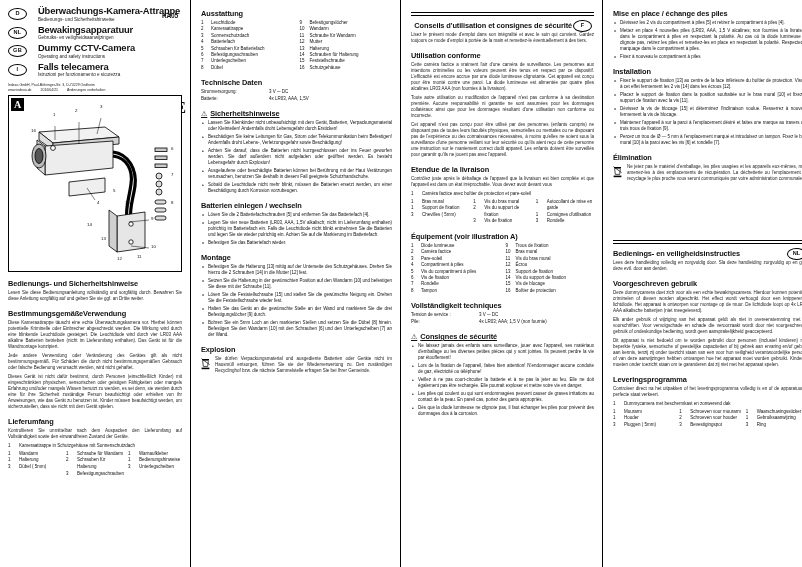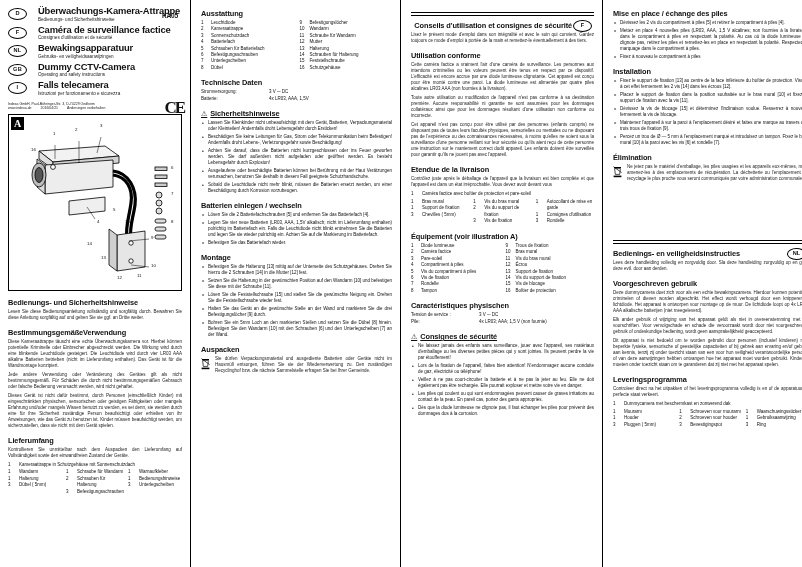--- a/index.html
+++ b/index.html
@@ -79,27 +79,20 @@
       <div class="art-no">KA05</div>
 
       <div class="lang-row">
         <div class="lang-badge">D</div>
         <div class="lang-txt">
           <div class="lang-title">Überwachungs-Kamera-Attrappe</div>
           <div class="lang-sub">Bedienungs- und Sicherheitshinweise</div>
         </div>
       </div>
 
-      <div class="lang-row">
-        <div class="lang-badge">F</div>
-        <div class="lang-txt">
-          <div class="lang-title">Caméra de surveillance factice</div>
-          <div class="lang-sub">Consignes d'utilisation et de sécurité</div>
-        </div>
-      </div>
 
       <div class="lang-row">
         <div class="lang-badge">NL</div>
         <div class="lang-txt">
           <div class="lang-title">Bewakingsapparatuur</div>
           <div class="lang-sub">Gebruiks- en veiligheidsaanwijzingen</div>
         </div>
       </div>
 
       <div class="lang-row">
@@ -365,21 +358,21 @@
 
     <h2 class="sec">Montage</h2>
     <ul class="bul circ">
       <li>Befestigen Sie die Halterung [13] mittig auf der Unterseite des Schutzgehäuses. Drehen Sie hierzu die 2 Schrauben [14] in die Mutter [12] fest.</li>
       <li>Setzen Sie die Halterung in der gewünschten Position auf den Wandarm [10] und befestigen Sie diese mit der Schraube [11].</li>
       <li>Lösen Sie die Feststellschraube [15] und stellen Sie die gewünschte Neigung ein. Drehen Sie die Feststellschraube wieder fest.</li>
       <li>Halten Sie das Gerät an die gewünschte Stelle an der Wand und markieren Sie die drei Befestigungslöcher [9] durch.</li>
       <li>Bohren Sie ein 5mm    Loch an den markierten Stellen und setzen Sie die Dübel [8] hinein. Befestigen Sie den Wandarm [10] mit den Schrauben [6] und den Unterlegscheiben [7] an der Wand.</li>
     </ul>
 
-    <h2 class="sec">Auspacken</h2>
+    <h2 class="sec">Explosion</h2>
     <div class="disposal">
       <div class="binicon">
         <svg width="9" height="13" viewBox="0 0 9 13">
           <path d="M1 2 h7 v1 h-7 z" fill="#000"></path>
           <path d="M1.6 3.4 h5.8 l-0.7 6 h-4.4 z" fill="none" stroke="#000" stroke-width="0.7"></path>
           <path d="M0.4 1.6 L8.6 7.6" stroke="#000" stroke-width="0.7"></path>
           <rect x="0.6" y="10.6" width="7.8" height="1.6" fill="#000"></rect>
         </svg>
       </div>
       <p class="body">Sie dürfen Verpackungsmaterial und ausgediente Batterien oder Geräte nicht im Hausmüll entsorgen, führen Sie sie der Wiederverwertung zu. Den zuständigen Recyclinghof bzw. die nächste Sammelstelle erfragen Sie bei Ihrer Gemeinde.</p>
@@ -516,21 +509,21 @@
             <span class="n">15</span>
             <span class="l">Vis de blocage</span>
           </div>
         <div class="numrow">
             <span class="n">16</span>
             <span class="l">Boîtier de protection</span>
           </div>
       </div>
     </div>
 
-    <h2 class="sec">Caractéristiques physischen</h2>
+    <h2 class="sec">Vollständigkeit techniques</h2>
     <table class="spec">
       <tbody>
           <tr>
         <td class="k">Tension de service :</td>
         <td>3 V ⎓ DC</td>
       </tr>
       <tr>
         <td class="k">Pile:</td>
         <td>4x LR03; AAA; 1,5 V (non fournie)</td>
       </tr>

